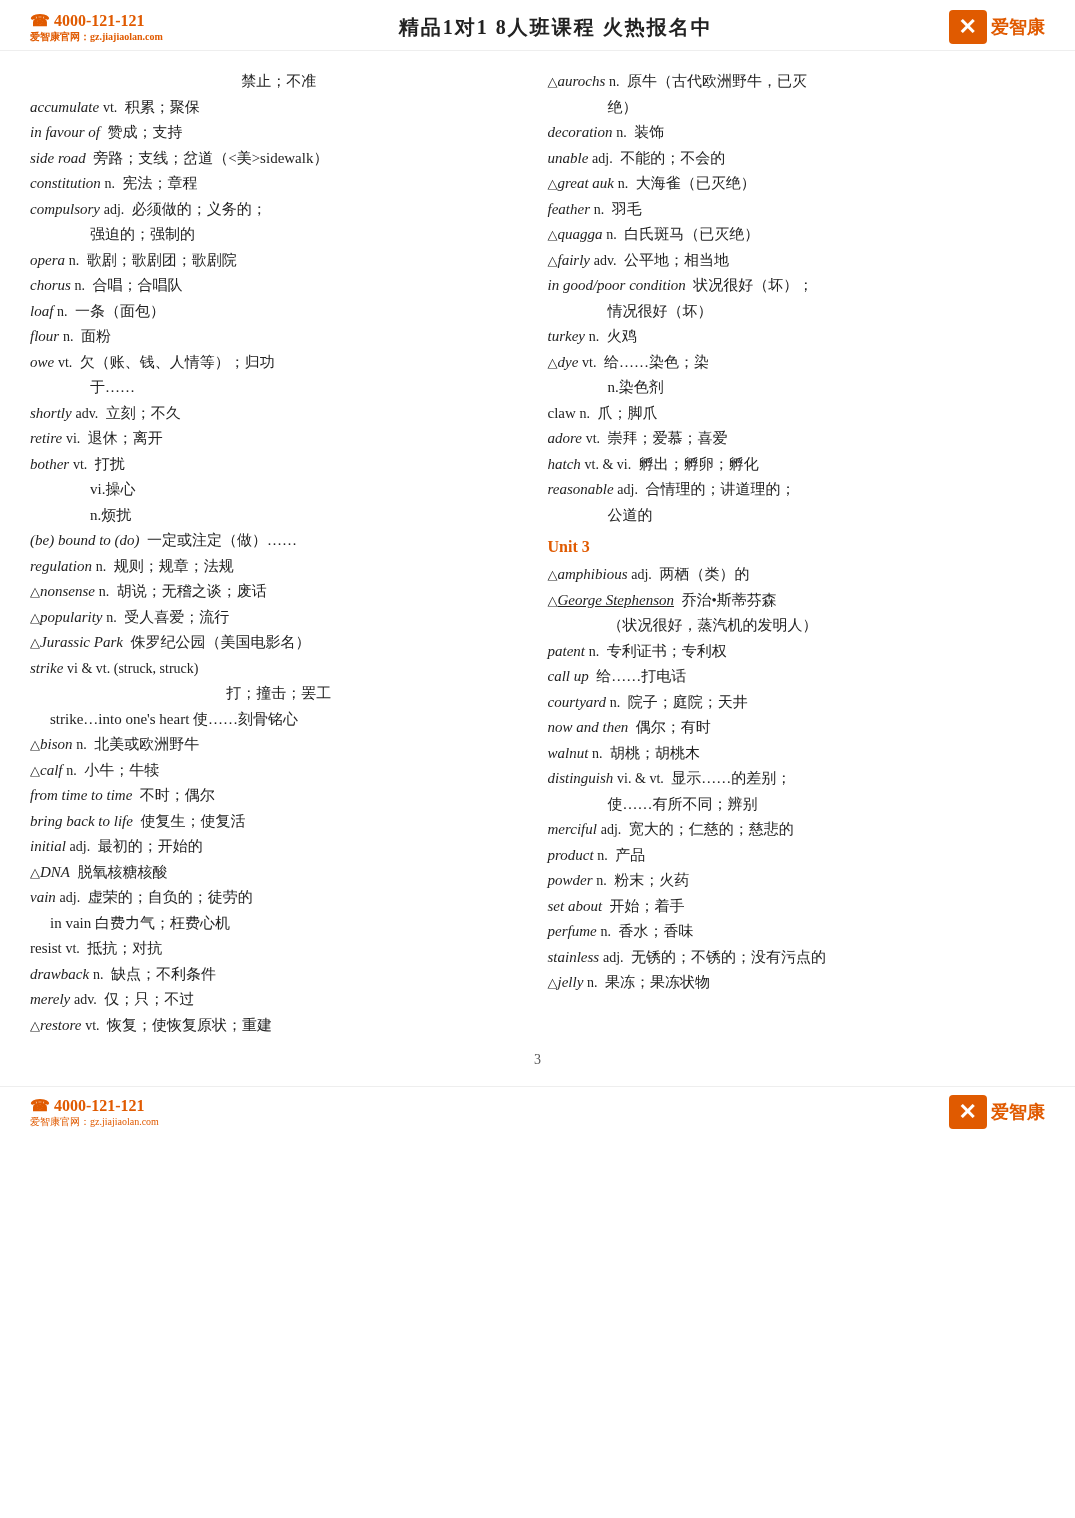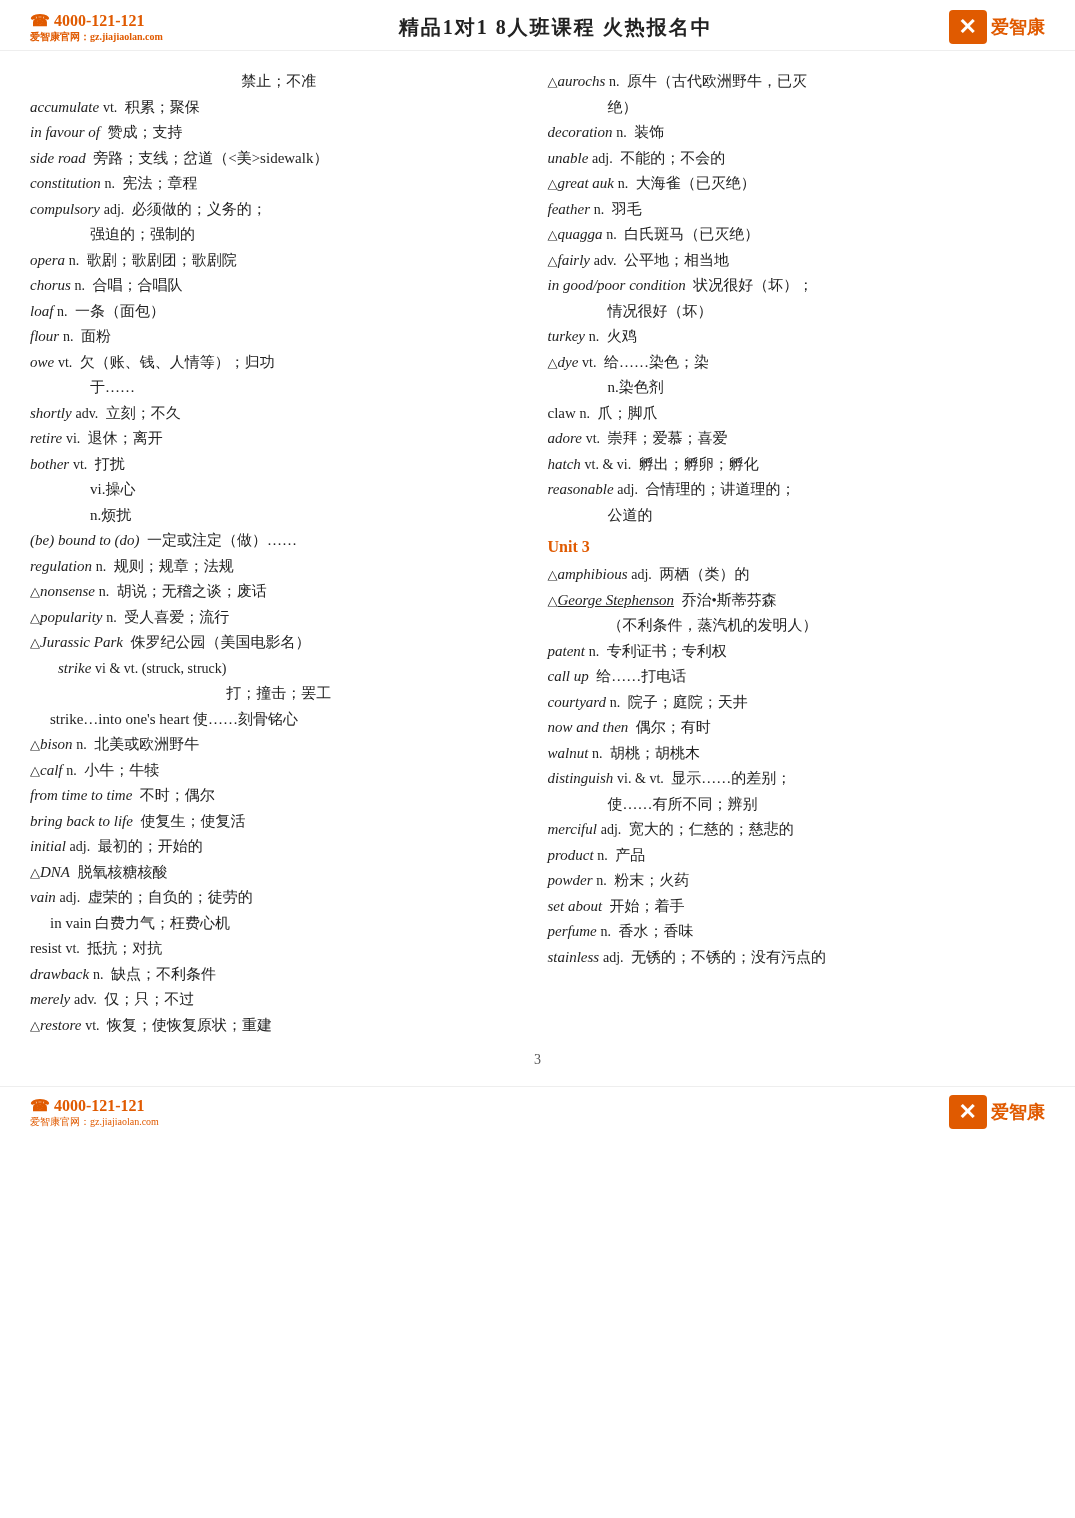--- a/index.html
+++ b/index.html
@@ -115,21 +115,21 @@
       <div style="line-height: 1.7;"><span style="font-style:italic;font-weight:500;">shortly</span>&nbsp;<span style="font-size:14px;">adv.</span>&nbsp;&nbsp;<span>立刻；不久</span></div>
       <div style="line-height: 1.7;"><span style="font-style:italic;font-weight:500;">retire</span>&nbsp;<span style="font-size:14px;">vi.</span>&nbsp;&nbsp;<span>退休；离开</span></div>
       <div style="line-height: 1.7;"><span style="font-style:italic;font-weight:500;">bother</span>&nbsp;<span style="font-size:14px;">vt.</span>&nbsp;&nbsp;<span>打扰</span></div>
       <div style="padding-left: 60px; line-height: 1.7;">vi.操心</div>
       <div style="padding-left: 60px; line-height: 1.7;">n.烦扰</div>
       <div style="line-height: 1.7;"><span style="font-style:italic;font-weight:500;">(be) bound to (do)</span>&nbsp;&nbsp;<span>一定或注定（做）……</span></div>
       <div style="line-height: 1.7;"><span style="font-style:italic;font-weight:500;">regulation</span>&nbsp;<span style="font-size:14px;">n.</span>&nbsp;&nbsp;<span>规则；规章；法规</span></div>
       <div style="line-height: 1.7;"><span style="color:#222;font-size:13px;">△</span><span style="font-style:italic;font-weight:500;">nonsense</span>&nbsp;<span style="font-size:14px;">n.</span>&nbsp;&nbsp;<span>胡说；无稽之谈；废话</span></div>
       <div style="line-height: 1.7;"><span style="color:#222;font-size:13px;">△</span><span style="font-style:italic;font-weight:500;">popularity</span>&nbsp;<span style="font-size:14px;">n.</span>&nbsp;&nbsp;<span>受人喜爱；流行</span></div>
       <div style="line-height: 1.7;"><span style="color:#222;font-size:13px;">△</span><span style="font-style:italic;font-weight:500;">Jurassic Park</span>&nbsp;&nbsp;<span>侏罗纪公园（美国电影名）</span></div>
-      <div style="line-height: 1.7; margin-left: 28px;"><span style="font-style:italic;font-weight:500;">strike</span>&nbsp;<span style="font-size:14px;">vi &amp; vt. (struck, struck)</span></div>
+      <div style="line-height: 1.7;"><span style="font-style:italic;font-weight:500;">strike</span>&nbsp;<span style="font-size:14px;">vi &amp; vt. (struck, struck)</span></div>
       <div style="text-align: center; line-height: 1.7;">打；撞击；罢工</div>
       <div style="padding-left: 20px; line-height: 1.7;">strike…into one's heart  使……刻骨铭心</div>
       <div style="line-height: 1.7;"><span style="color:#222;font-size:13px;">△</span><span style="font-style:italic;font-weight:500;">bison</span>&nbsp;<span style="font-size:14px;">n.</span>&nbsp;&nbsp;<span>北美或欧洲野牛</span></div>
       <div style="line-height: 1.7;"><span style="color:#222;font-size:13px;">△</span><span style="font-style:italic;font-weight:500;">calf</span>&nbsp;<span style="font-size:14px;">n.</span>&nbsp;&nbsp;<span>小牛；牛犊</span></div>
       <div style="line-height: 1.7;"><span style="font-style:italic;font-weight:500;">from time to time</span>&nbsp;&nbsp;<span>不时；偶尔</span></div>
       <div style="line-height: 1.7;"><span style="font-style:italic;font-weight:500;">bring back to life</span>&nbsp;&nbsp;<span>使复生；使复活</span></div>
       <div style="line-height: 1.7;"><span style="font-style:italic;font-weight:500;">initial</span>&nbsp;<span style="font-size:14px;">adj.</span>&nbsp;&nbsp;<span>最初的；开始的</span></div>
       <div style="line-height: 1.7;"><span style="color:#222;font-size:13px;">△</span><span style="font-style:italic;font-weight:500;">DNA</span>&nbsp;&nbsp;<span>脱氧核糖核酸</span></div>
       <div style="line-height: 1.7;"><span style="font-style:italic;font-weight:500;">vain</span>&nbsp;<span style="font-size:14px;">adj.</span>&nbsp;&nbsp;<span>虚荣的；自负的；徒劳的</span></div>
       <div style="padding-left: 20px; line-height: 1.7;">in vain  白费力气；枉费心机</div>
@@ -154,34 +154,35 @@
       <div style="line-height: 1.7;"><span style="color:#222;font-size:13px;">△</span><span style="font-style:italic;font-weight:500;">dye</span>&nbsp;<span style="font-size:14px;">vt.</span>&nbsp;&nbsp;<span>给……染色；染</span></div>
       <div style="padding-left: 60px; line-height: 1.7;">n.染色剂</div>
       <div style="line-height: 1.7;"><span style="font-weight:500;">claw</span>&nbsp;<span style="font-size:14px;">n.</span>&nbsp;&nbsp;<span>爪；脚爪</span></div>
       <div style="line-height: 1.7;"><span style="font-style:italic;font-weight:500;">adore</span>&nbsp;<span style="font-size:14px;">vt.</span>&nbsp;&nbsp;<span>崇拜；爱慕；喜爱</span></div>
       <div style="line-height: 1.7;"><span style="font-style:italic;font-weight:500;">hatch</span>&nbsp;<span style="font-size:14px;">vt. &amp; vi.</span>&nbsp;&nbsp;<span>孵出；孵卵；孵化</span></div>
       <div style="line-height: 1.7;"><span style="font-style:italic;font-weight:500;">reasonable</span>&nbsp;<span style="font-size:14px;">adj.</span>&nbsp;&nbsp;<span>合情理的；讲道理的；</span></div>
       <div style="padding-left: 60px; line-height: 1.7;">公道的</div>
       <div style="color: rgb(224, 90, 0); font-weight: bold; font-size: 16px; margin: 10px 0px 6px;">Unit 3</div>
       <div style="line-height: 1.7;"><span style="color:#222;font-size:13px;">△</span><span style="font-style:italic;font-weight:500;">amphibious</span>&nbsp;<span style="font-size:14px;">adj.</span>&nbsp;&nbsp;<span>两栖（类）的</span></div>
       <div style="line-height: 1.7;"><span style="color:#222;font-size:13px;">△</span><span style="font-style:italic;font-weight:500;text-decoration:underline;">George Stephenson</span>&nbsp;&nbsp;<span>乔治•斯蒂芬森</span></div>
-      <div style="padding-left: 60px; line-height: 1.7;">（不利条件，蒸汽机的发明人）</div>
+      <div style="padding-left: 60px; line-height: 1.7;">（状况很好，蒸汽机的发明人）</div>
       <div style="line-height: 1.7;"><span style="font-style:italic;font-weight:500;">patent</span>&nbsp;<span style="font-size:14px;">n.</span>&nbsp;&nbsp;<span>专利证书；专利权</span></div>
       <div style="line-height: 1.7;"><span style="font-style:italic;font-weight:500;">call up</span>&nbsp;&nbsp;<span>给……打电话</span></div>
       <div style="line-height: 1.7;"><span style="font-style:italic;font-weight:500;">courtyard</span>&nbsp;<span style="font-size:14px;">n.</span>&nbsp;&nbsp;<span>院子；庭院；天井</span></div>
       <div style="line-height: 1.7;"><span style="font-style:italic;font-weight:500;">now and then</span>&nbsp;&nbsp;<span>偶尔；有时</span></div>
       <div style="line-height: 1.7;"><span style="font-style:italic;font-weight:500;">walnut</span>&nbsp;<span style="font-size:14px;">n.</span>&nbsp;&nbsp;<span>胡桃；胡桃木</span></div>
       <div style="line-height: 1.7;"><span style="font-style:italic;font-weight:500;">distinguish</span>&nbsp;<span style="font-size:14px;">vi. &amp; vt.</span>&nbsp;&nbsp;<span>显示……的差别；</span></div>
       <div style="padding-left: 60px; line-height: 1.7;">使……有所不同；辨别</div>
       <div style="line-height: 1.7;"><span style="font-style:italic;font-weight:500;">merciful</span>&nbsp;<span style="font-size:14px;">adj.</span>&nbsp;&nbsp;<span>宽大的；仁慈的；慈悲的</span></div>
       <div style="line-height: 1.7;"><span style="font-style:italic;font-weight:500;">product</span>&nbsp;<span style="font-size:14px;">n.</span>&nbsp;&nbsp;<span>产品</span></div>
       <div style="line-height: 1.7;"><span style="font-style:italic;font-weight:500;">powder</span>&nbsp;<span style="font-size:14px;">n.</span>&nbsp;&nbsp;<span>粉末；火药</span></div>
       <div style="line-height: 1.7;"><span style="font-style:italic;font-weight:500;">set about</span>&nbsp;&nbsp;<span>开始；着手</span></div>
       <div style="line-height: 1.7;"><span style="font-style:italic;font-weight:500;">perfume</span>&nbsp;<span style="font-size:14px;">n.</span>&nbsp;&nbsp;<span>香水；香味</span></div>
       <div style="line-height: 1.7;"><span style="font-style:italic;font-weight:500;">stainless</span>&nbsp;<span style="font-size:14px;">adj.</span>&nbsp;&nbsp;<span>无锈的；不锈的；没有污点的</span></div>
+      <div style="line-height: 1.7;"><span style="color:#222;font-size:13px;">△</span><span style="font-style:italic;font-weight:500;">jelly</span>&nbsp;<span style="font-size:14px;">n.</span>&nbsp;&nbsp;<span>果冻；果冻状物</span></div>
     </div>
 </div>
 
 <div class="page-num">3</div>
 
 <div class="footer">
   <div>
     <span class="footer-phone">☎ 4000-121-121</span>
     <span style="font-size:10px;color:#e05a00;display:block;">爱智康官网：gz.jiajiaolan.com</span>
   </div>

